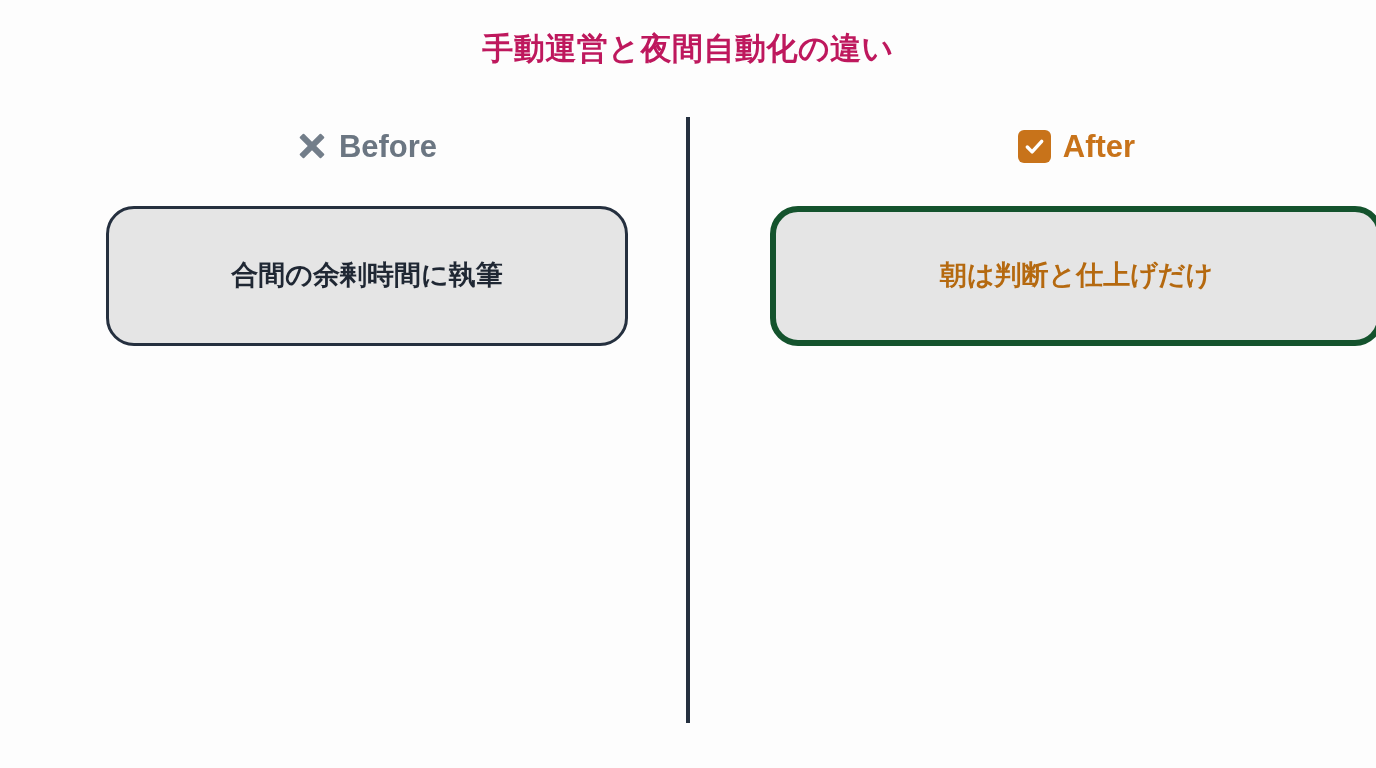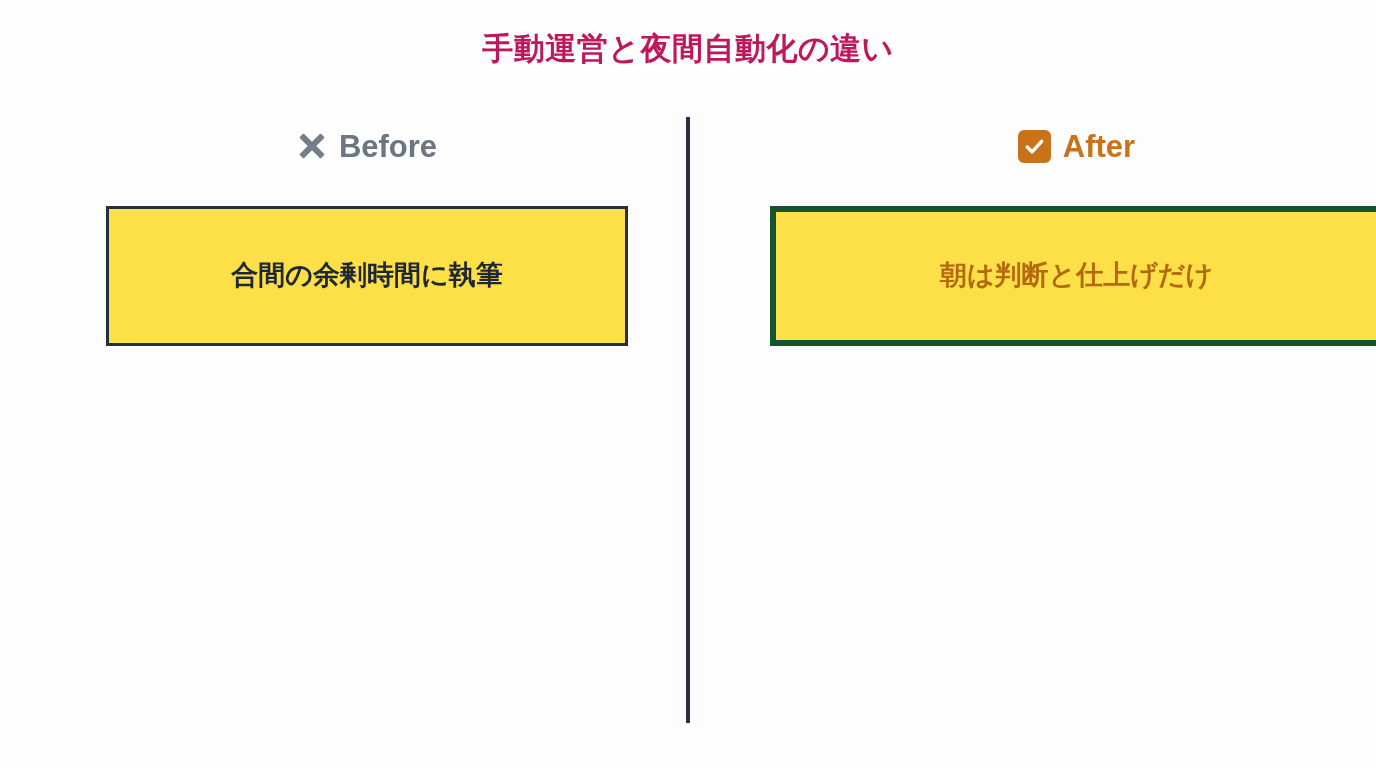--- a/index.html
+++ b/index.html
@@ -107,26 +107,27 @@
     display: flex;
     flex-direction: column;
     gap: 25px;
   }
   .card {
     height: 140px;
     box-sizing: border-box;
     display: flex;
     align-items: center;
     justify-content: center;
-    background: #fde047;
+    background: #e5e5e5;
     font-size: 27px;
     font-weight: 700;
     text-align: center;
     padding: 0 14px;
     line-height: 1.3;
+    border-radius: 28px;
   }
   .card.before-card {
     border: 3px solid #25303f;
     color: #1f2733;
   }
   .card.after-card {
     border: 6px solid #14532d;
     color: #b5690f;
     text-align: right;
   }

